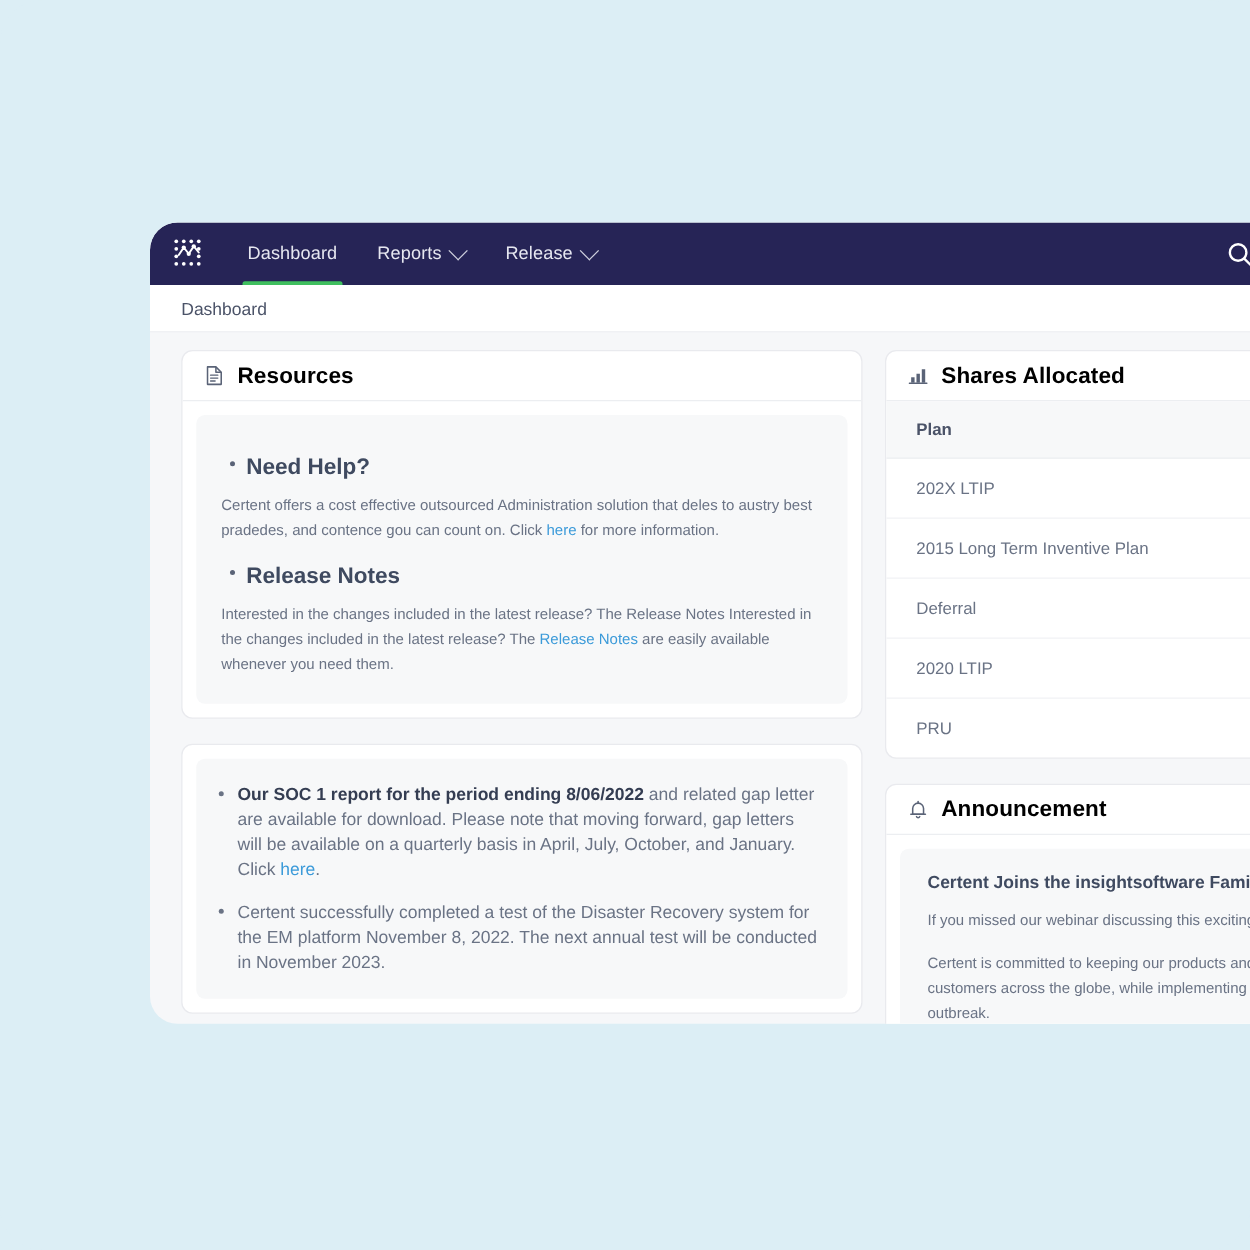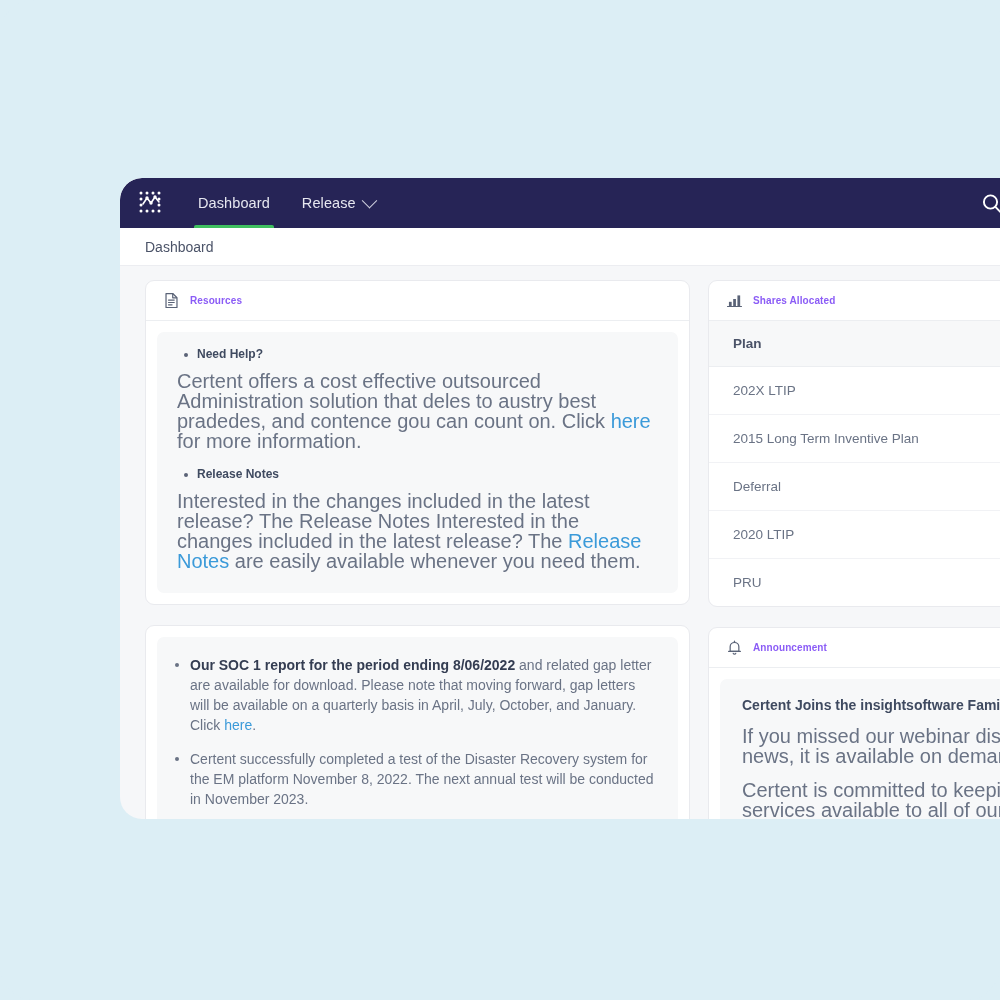--- a/index.html
+++ b/index.html
@@ -141,53 +141,53 @@
   }
   .card-head {
     height: 40px;
     display: flex;
     align-items: center;
     gap: 10px;
     padding: 0 17px;
     border-bottom: 1px solid #eceef1;
   }
   .card-title {
-    font-size: 10px;
-    color: #8b5cf6;
+    font-size: 18px;
+    color: #000000;
     font-weight: 600;
     letter-spacing: .1px;
   }
   .card-icon { width: 17px; height: 17px; display:block; flex:0 0 auto; }
 
   .card-body { padding: 11px; }
 
   .inner-panel {
     background: #f7f8f9;
     border-radius: 7px;
     padding: 15px 20px 22px 20px;
   }
 
   
   .bullet-head {
-    font-size: 12px;
+    font-size: 18px;
     font-weight: 700;
     color: #3f4a60;
-    margin: 0 0 10px 20px;
+    margin: 16px 0 10px 20px;
     position: relative;
   }
   .bullet-head::before {
     content: "";
     position: absolute;
     left: -13px; top: 6px;
     width: 4px; height: 4px;
     border-radius: 50%;
     background: #5a6377;
   }
   .para {
-    font-size: 20px;
+    font-size: 12px;
     line-height: 20px;
     color: #6a7385;
     margin-bottom: 14px;
   }
   .para:last-child { margin-bottom: 0; }
   a.inline-link { color: #3b9ad9; text-decoration: none; }
 
   .alert-list { list-style: none; margin: 0; padding: 0; }
   .alert-list li {
     position: relative;
@@ -267,20 +267,24 @@
         </svg>
       </div>
 
       <div class="nav-items">
 
         <div class="nav-item active">
           <span>Dashboard</span>
         </div>
 
 
+        <div class="nav-item">
+          <span>Reports</span>
+          <span class="chev"></span>
+        </div>
 
         <div class="nav-item">
           <span>Release</span>
           <span class="chev"></span>
         </div>
 
       </div>
 
       <div id="search-icon-btn">
         <svg width="24" height="24" viewBox="0 0 24 24">

